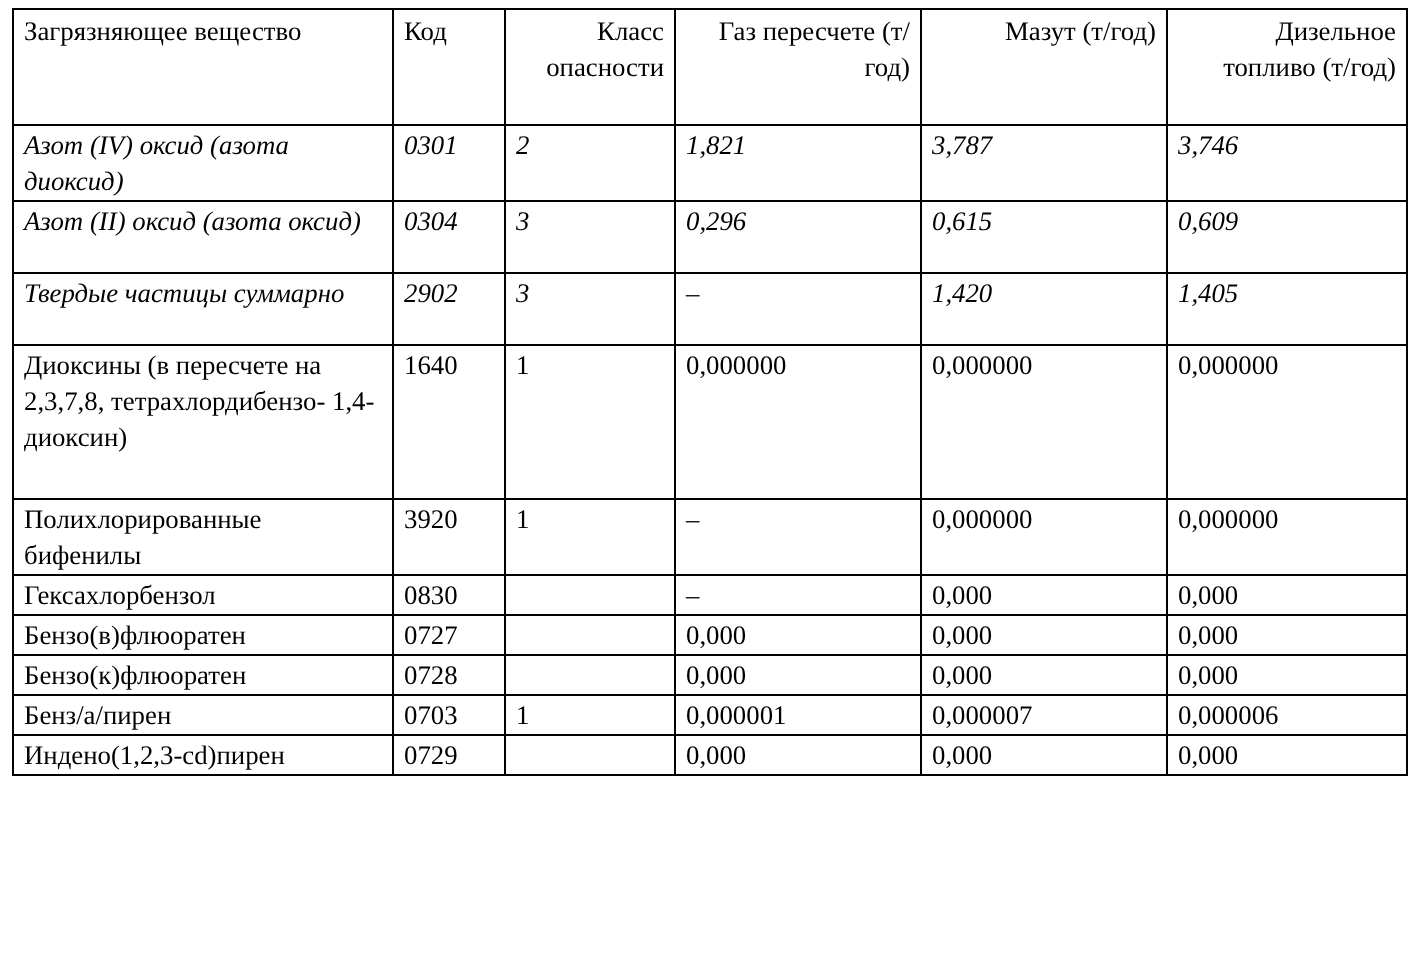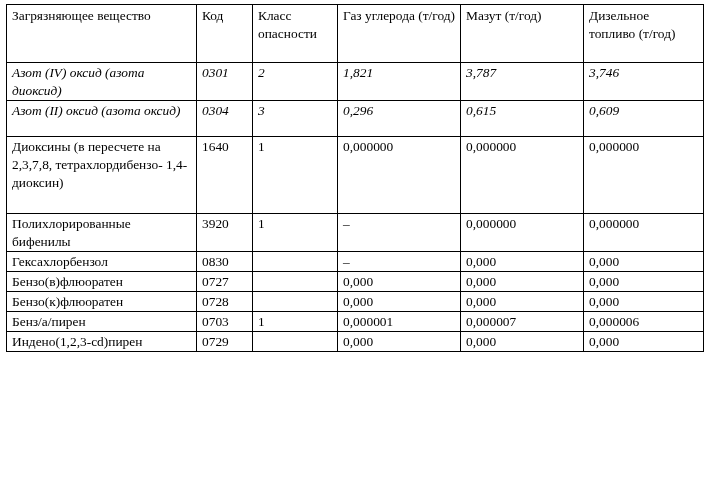--- a/index.html
+++ b/index.html
@@ -3,21 +3,21 @@
   <meta charset="utf-8">
   <style>
     html, body { margin: 0; padding: 0; background: #ffffff; }
     body { width: 708px; height: 477px; overflow: hidden; position: relative;
            font-family: "Liberation Serif", "DejaVu Serif", serif; color: #000; }
     table { position: absolute; left: 6px; top: 4px; border-collapse: collapse;
             table-layout: fixed; font-size: 13.4px; line-height: 18px; }
     td, th { border: 1.3px solid #000; vertical-align: top; padding: 1px 5px 0 5px;
              font-weight: normal; text-align: left; overflow: hidden; }
     th { padding-top: 2px; }
-    th.center { text-align: left; }
+    th.center { text-align: right; }
     col.c0 { width: 190px; } col.c1 { width: 56px; } col.c2 { width: 85px; }
     col.c3 { width: 123px; } col.c4 { width: 123px; } col.c5 { width: 120px; }
     tr.h-head { height: 58px; }
     tr.h2 { height: 36px; font-style: italic; }
     tr.h3 { height: 57px; }
     tr.h4 { height: 77px; padding-left: 23px; }
     tr.h-pcb { height: 38px; }
     tr.h1 { height: 19px; }
   </style>
 </head>
@@ -30,41 +30,49 @@
       <col class="c2">
       <col class="c3">
       <col class="c4">
       <col class="c5">
   </colgroup>
   <thead>
     <tr class="h-head">
       <th>Загрязняющее вещество</th>
       <th>Код</th>
       <th class="center">Класс опасности</th>
-      <th class="center">Газ углерода (т/год)</th>
+      <th class="center">Газ пересчете (т/год)</th>
       <th class="center">Мазут (т/год)</th>
       <th class="center">Дизельное топливо (т/год)</th>
     </tr>
   </thead>
   <tbody>
     <tr class="h2">
       <td>Азот (IV) оксид (азота диоксид)</td>
       <td>0301</td>
       <td>2</td>
       <td>1,821</td>
       <td>3,787</td>
       <td>3,746</td>
     </tr>
     <tr class="h2">
       <td>Азот (II) оксид (азота оксид)</td>
       <td>0304</td>
       <td>3</td>
       <td>0,296</td>
       <td>0,615</td>
       <td>0,609</td>
+    </tr>
+    <tr class="h2">
+      <td>Твердые частицы суммарно</td>
+      <td>2902</td>
+      <td>3</td>
+      <td>–</td>
+      <td>1,420</td>
+      <td>1,405</td>
     </tr>
     <tr class="h4">
       <td>Диоксины (в пересчете на 2,3,7,8, тетрахлордибензо- 1,4-диоксин)</td>
       <td>1640</td>
       <td>1</td>
       <td>0,000000</td>
       <td>0,000000</td>
       <td>0,000000</td>
     </tr>
     <tr class="h-pcb">

